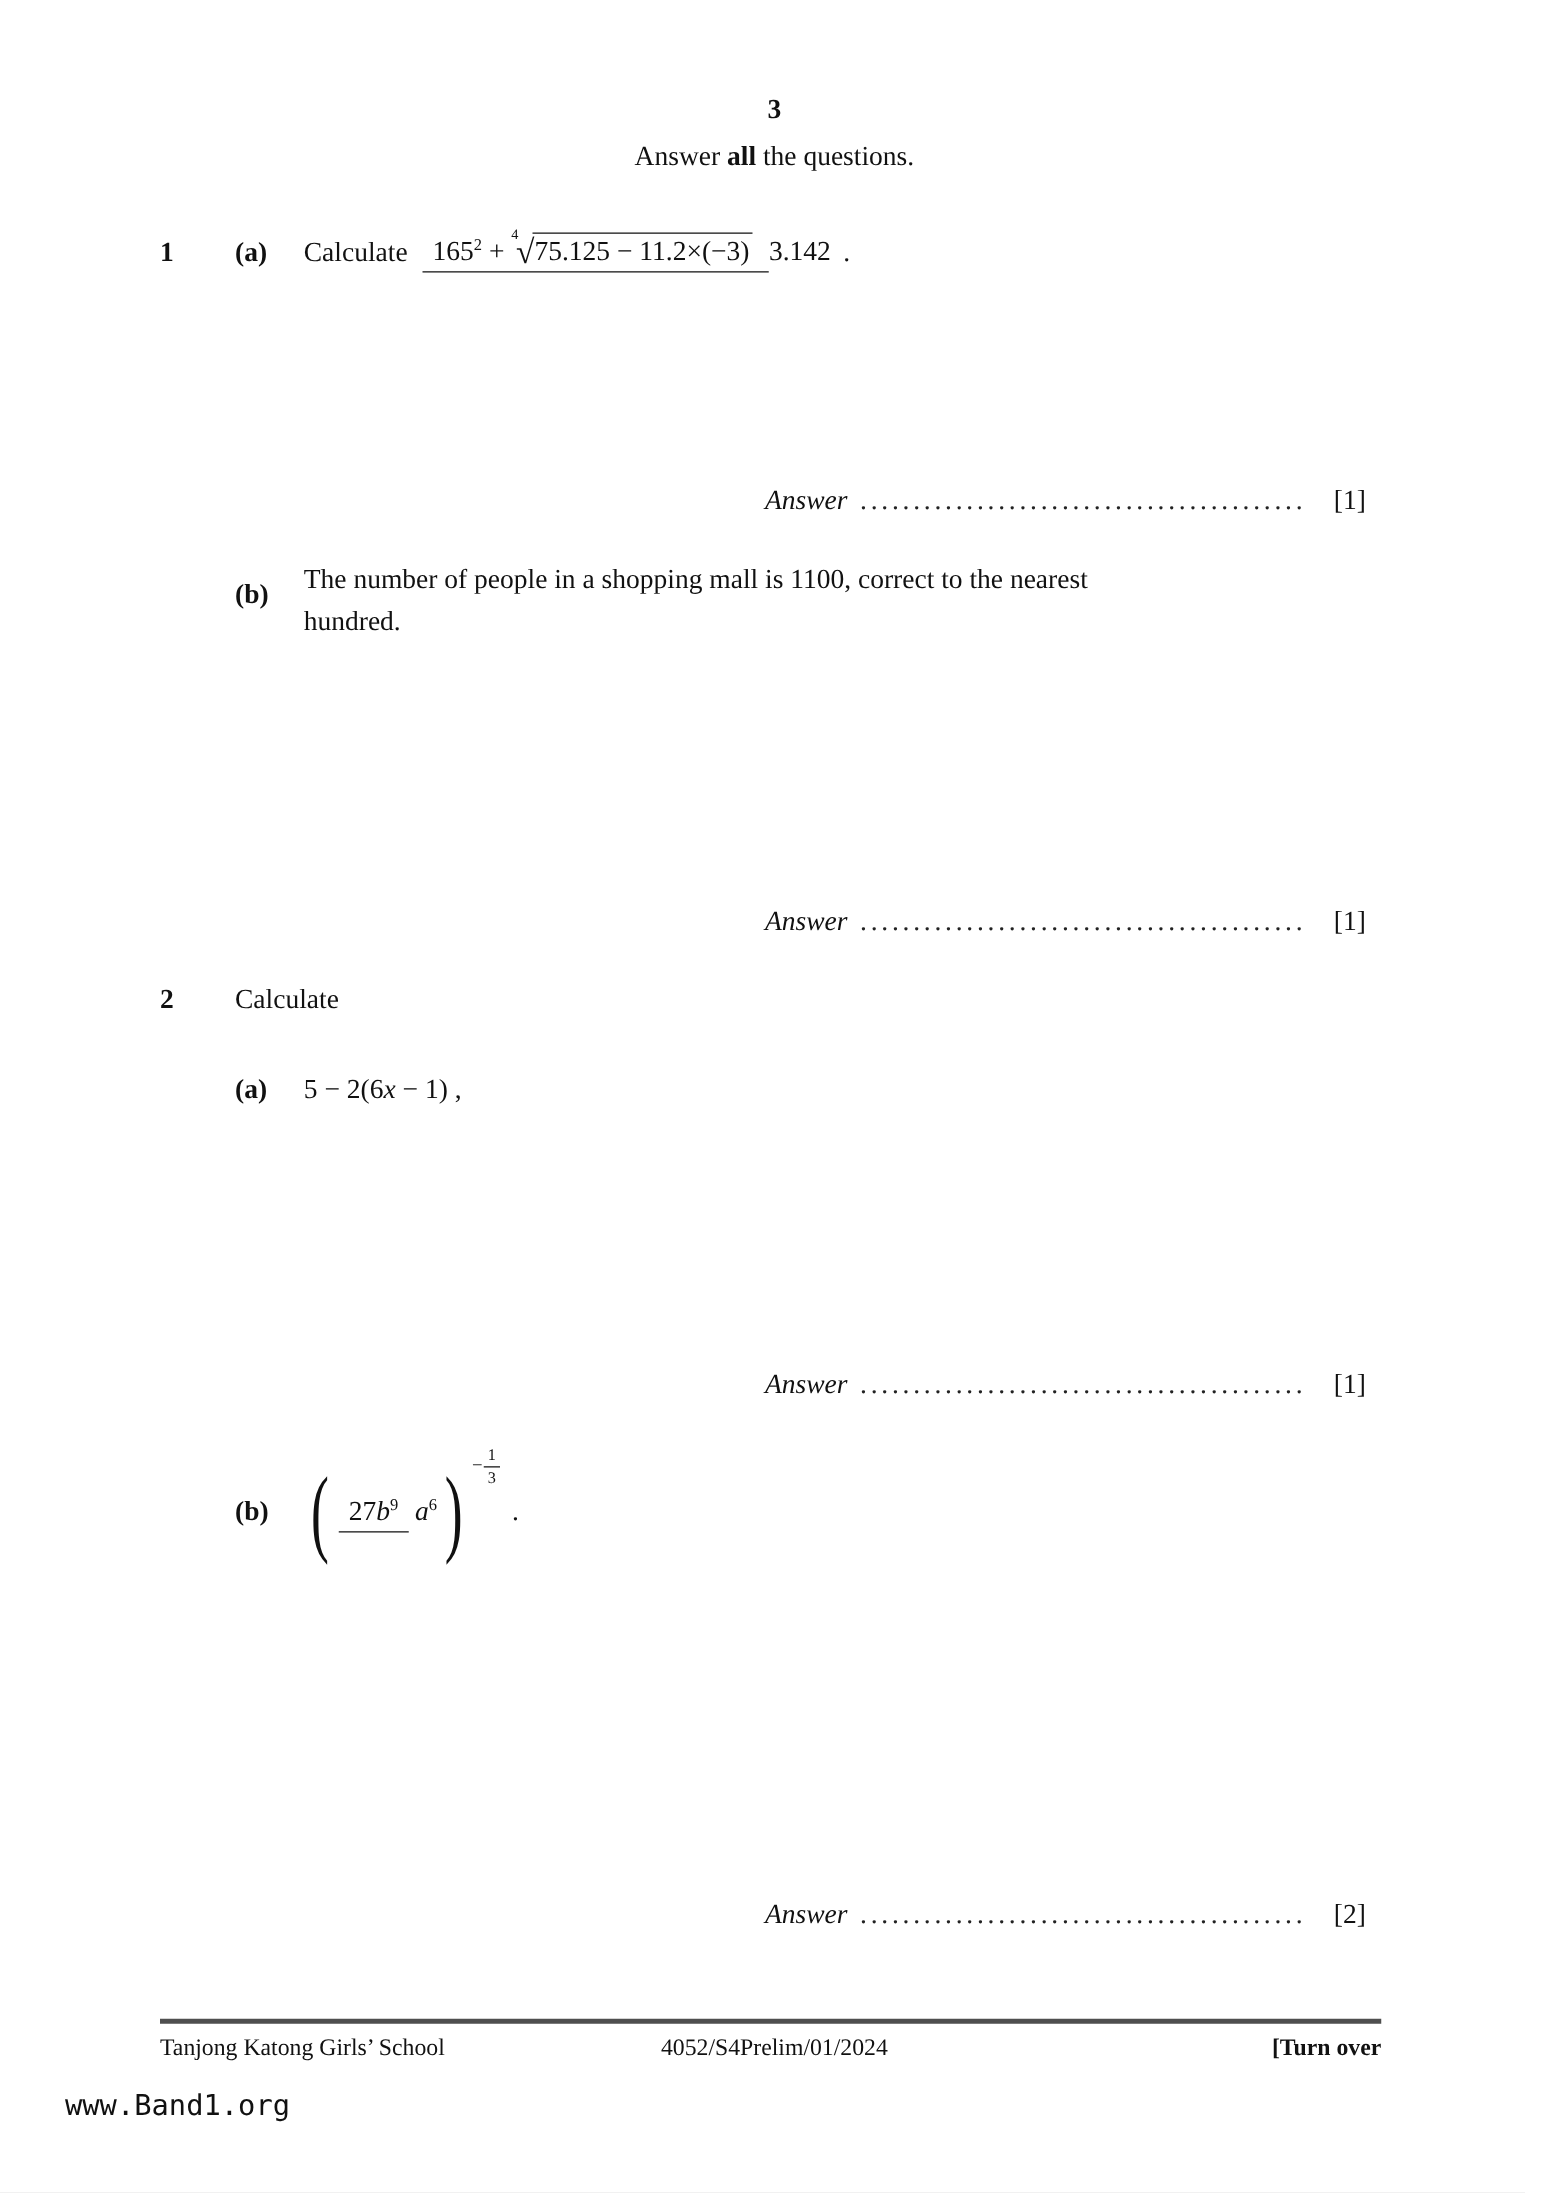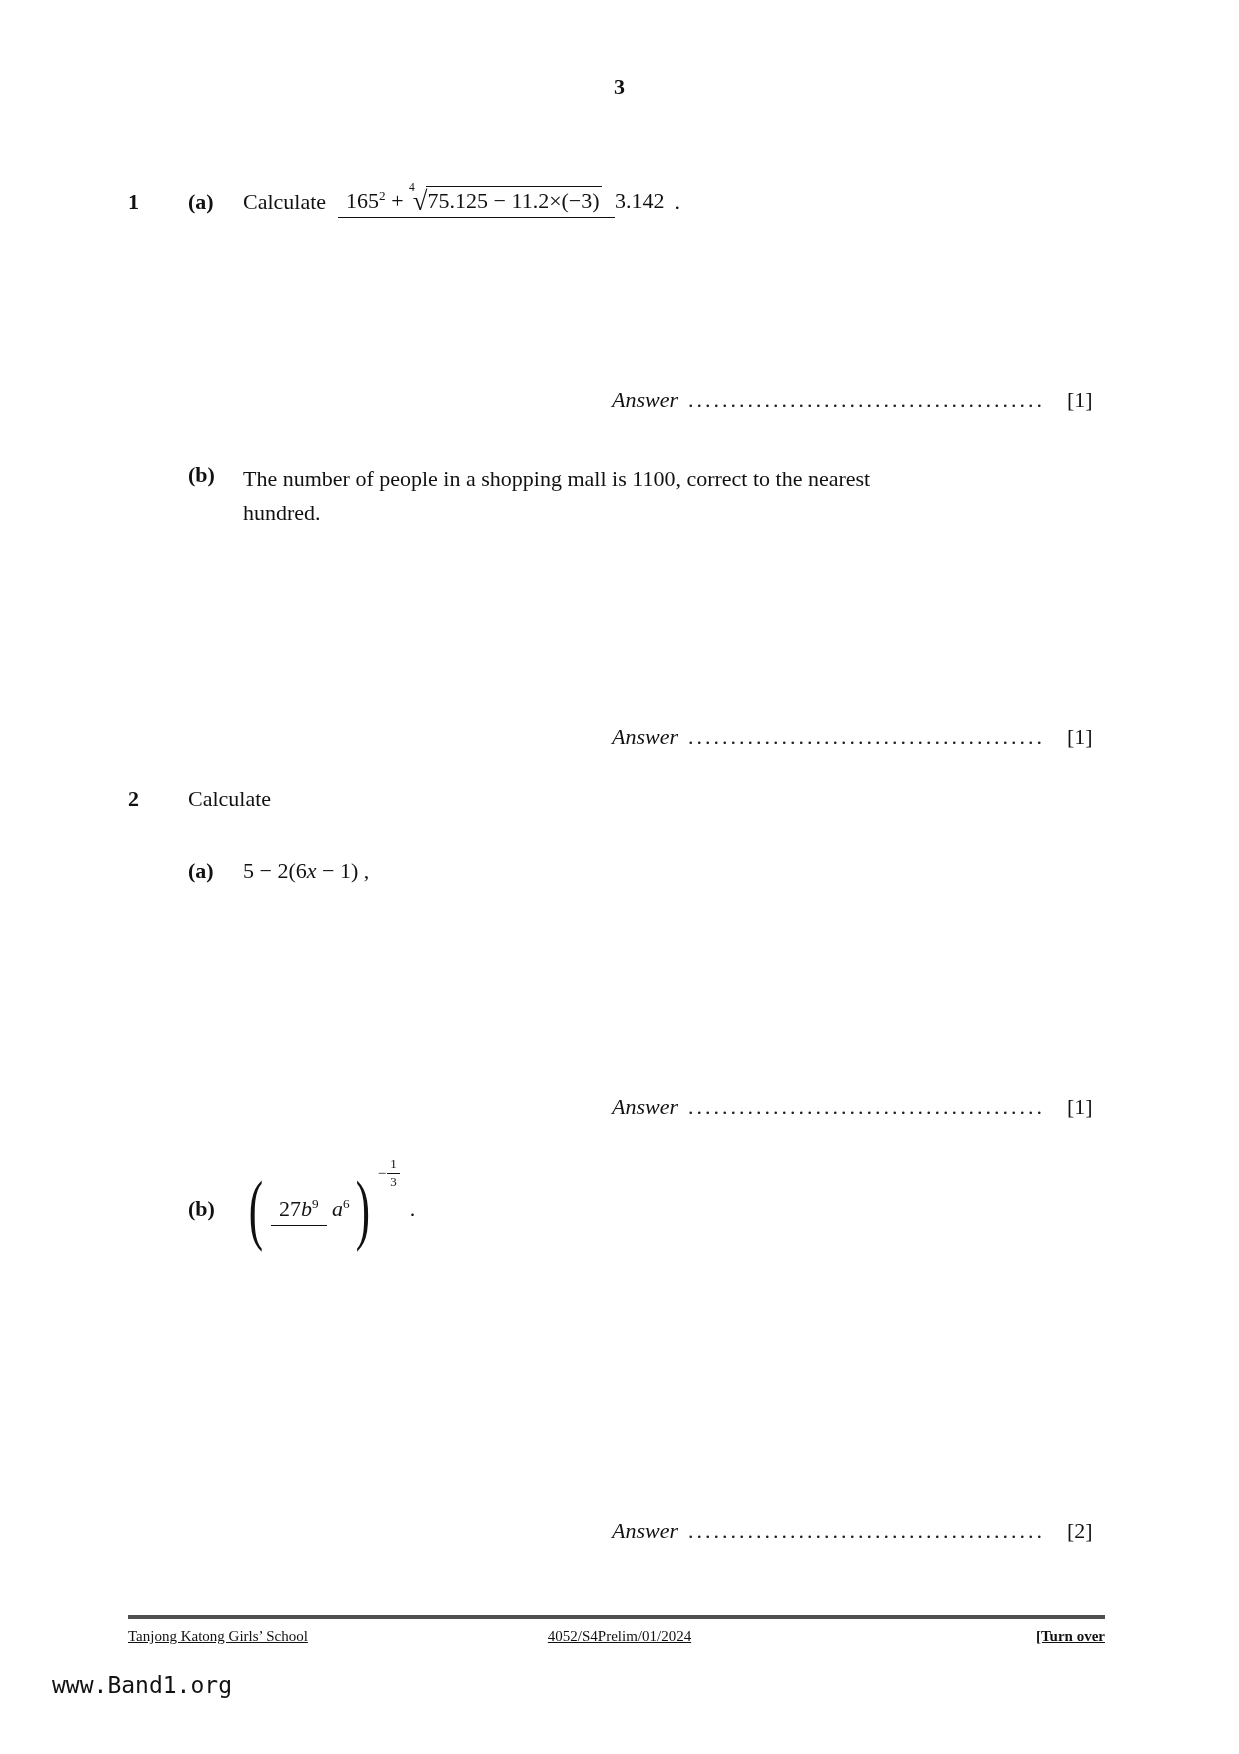--- a/index.html
+++ b/index.html
@@ -49,30 +49,33 @@
   .bigexpr{display:flex;align-items:center;}
   .bigp{font-size:78px;display:inline-block;transform:scaleX(.55);line-height:0.85;font-weight:400;}
   .expfrac{display:inline-flex;align-items:center;position:relative;top:-36px;margin-left:2px;}
   .esign{font-size:15px;margin-right:1px;}
   .estack{display:inline-flex;flex-direction:column;align-items:center;font-size:13px;line-height:1.15;}
   .en{border-bottom:1.2px solid #111;padding:0 3px 1px;}
   .ed{padding-top:1px;}
 
   
   .rule{background:#4f4f4f;height:4px;}
-  .footer-text{font-size:15px;text-decoration:underline;}
+  .footer-text{font-size:19px;}
   .wm{font-family:"DejaVu Sans Mono", monospace;font-size:23px;}
 </style>
 </head>
 <body>
 
 <div class="page">
 
   <div class="abs center b" style="top:74px;">3</div>
 
+  <div class="abs center" style="top:112px;">
+    <span>Answer </span><span class="b">all</span><span> the questions.</span>
+  </div>
 
   <div class="abs qrow" style="left:128px;top:186px;">
     <span class="qnum">1</span>
     <span class="plab">(a)</span>
     <span>Calculate</span>
     <span class="frac">
       <span class="num">
         <span>165</span><sup>2</sup>
         <span>+</span>
         <span class="rad"><sup class="ridx">4</sup><span class="rsign">√</span><span class="rbody">75.125 − 11.2×(−3)</span></span>
@@ -83,21 +86,21 @@
   </div>
 
 
   <div class="abs ansrow" style="left:612px;top:387px;">
     <span class="anslab">Answer</span>
     <span class="ansdots">..........................................</span>
     <span class="mark">[1]</span>
   </div>
 
   <div class="abs b" style="left:188px;top:462px;">(b)</div>
-  <div class="abs tblock" style="left:243px;top:462px;width:730px;">
+  <div class="abs tblock" style="left:243px;top:446px;width:730px;">
     <div>The number of people in a shopping mall is 1100, correct to the nearest</div>
     <div>hundred.</div>
   </div>
 
   <div class="abs ansrow" style="left:612px;top:724px;">
     <span class="anslab">Answer</span>
     <span class="ansdots">..........................................</span>
     <span class="mark">[1]</span>
   </div>
 

